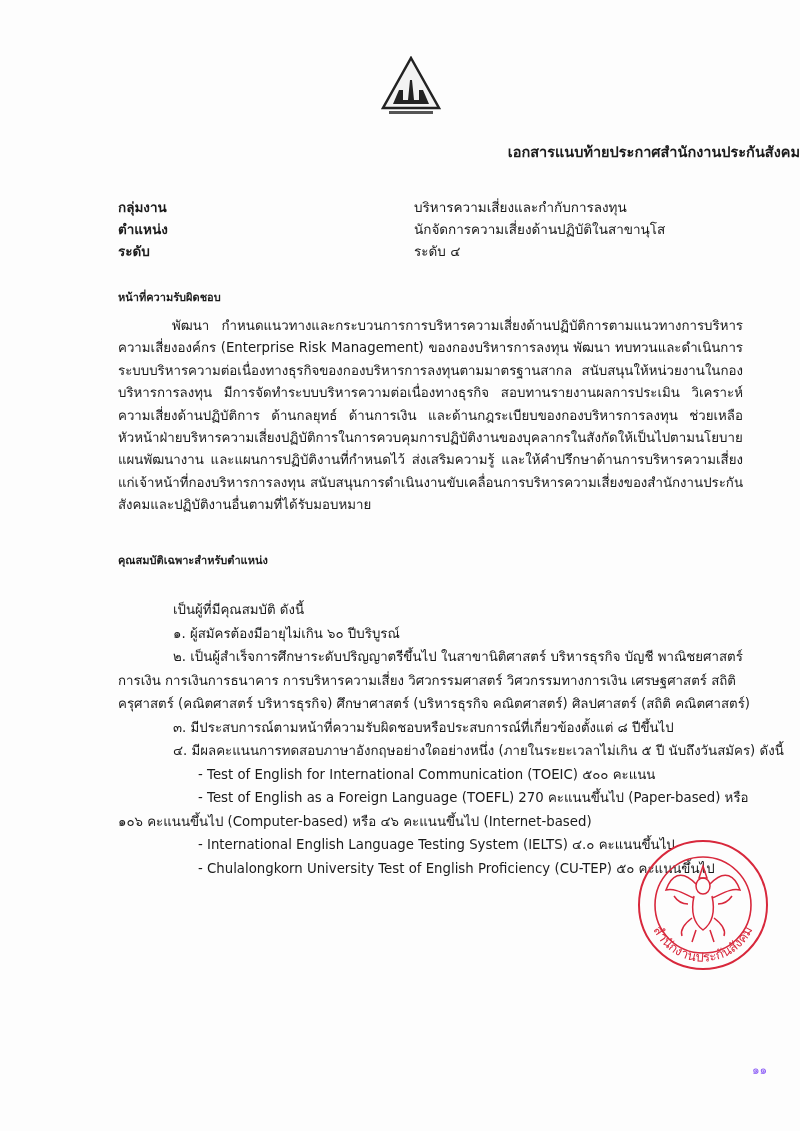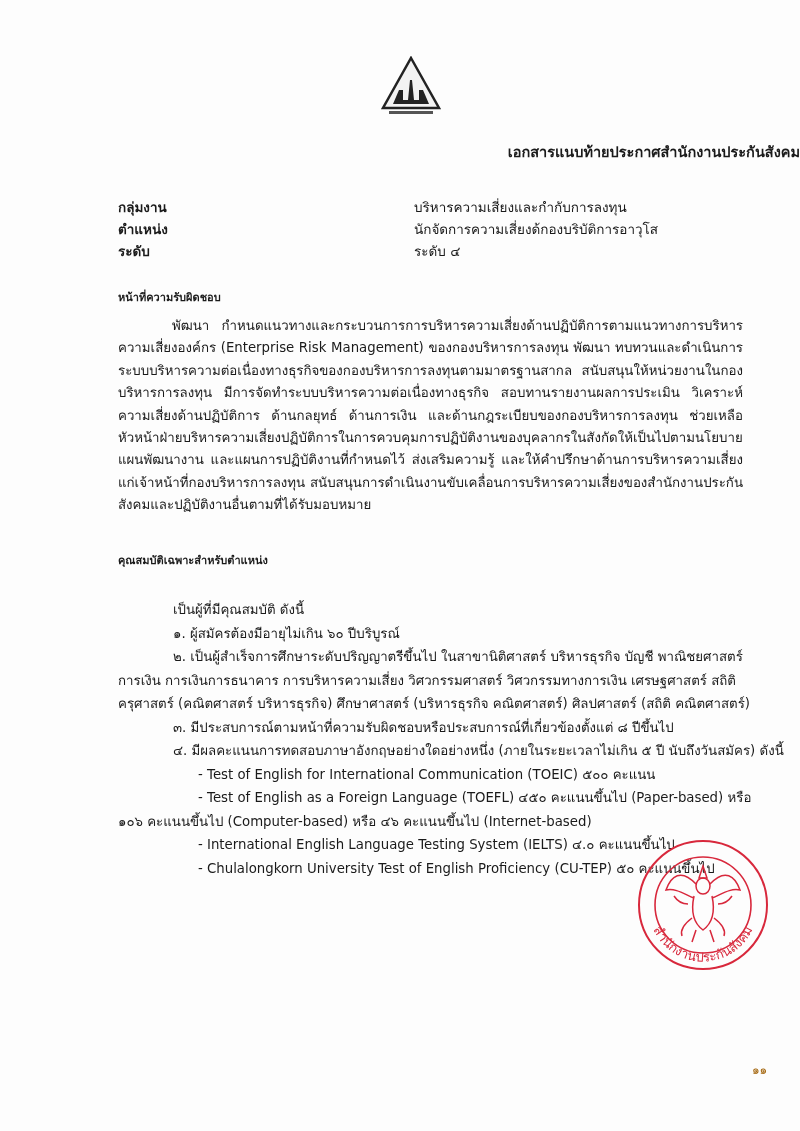--- a/index.html
+++ b/index.html
@@ -14,21 +14,21 @@
   .meta-label { position: absolute; left: 0; font-weight: bold; }
   .meta-value { position: absolute; left: 296px; }
   .section-head { position: absolute; left: 118px; font-size: 11px; font-weight: bold; }
   .para { position: absolute; left: 118px; width: 625px; font-size: 13.3px; line-height: 22.4px;
           text-align: justify; text-indent: 54px; }
   .qual { position: absolute; left: 118px; width: 625px; font-size: 13.3px; line-height: 23.5px; margin-top: 24px; }
   .qual-line { white-space: nowrap; }
   .ind1 { padding-left: 55px; }
   .ind2 { padding-left: 80px; }
   .seal { position: absolute; left: 636px; top: 838px; width: 134px; height: 134px; }
-  .page-num { position: absolute; left: 752px; top: 1060px; font-size: 12px; color: #a16207; }
+  .page-num { position: absolute; left: 752px; top: 1060px; font-size: 12px; color: #8b5cf6; }
 </style>
 </head>
 <body>
 
 <div class="page">
 
   <svg class="logo" viewBox="0 0 60 62">
     <polygon points="30,2 58,52 2,52" fill="#f2f2f2" stroke="#222" stroke-width="2.5"></polygon>
     <path d="M12,48 L18,34 L22,34 L22,44 L27,44 L29,24 L31,24 L33,44 L38,44 L38,34 L42,34 L48,48 Z" fill="#222"></path>
     <rect x="8" y="55" width="44" height="3" fill="#555"></rect>
@@ -36,21 +36,21 @@
 
   <div class="doc-title">เอกสารแนบท้ายประกาศสำนักงานประกันสังคม</div>
 
   <div class="meta">
     <div class="meta-row">
       <span class="meta-label">กลุ่มงาน</span>
       <span class="meta-value">บริหารความเสี่ยงและกำกับการลงทุน</span>
     </div>
     <div class="meta-row">
       <span class="meta-label">ตำแหน่ง</span>
-      <span class="meta-value">นักจัดการความเสี่ยงด้กองบริบัติการอาวุโส</span>
+      <span class="meta-value">นักจัดการความเสี่ยงด้านปฏิบัติในสาขานุโส</span>
     </div>
     <div class="meta-row">
       <span class="meta-label">ระดับ</span>
       <span class="meta-value">ระดับ ๔</span>
     </div>
   </div>
 
   <div class="section-head" style="top:288px;">หน้าที่ความรับผิดชอบ</div>
   <div class="para" style="top:315px;">พัฒนา กำหนดแนวทางและกระบวนการการบริหารความเสี่ยงด้านปฏิบัติการตามแนวทางการบริหารความเสี่ยงองค์กร (Enterprise Risk Management) ของกองบริหารการลงทุน พัฒนา ทบทวนและดำเนินการระบบบริหารความต่อเนื่องทางธุรกิจของกองบริหารการลงทุนตามมาตรฐานสากล สนับสนุนให้หน่วยงานในกองบริหารการลงทุน มีการจัดทำระบบบริหารความต่อเนื่องทางธุรกิจ สอบทานรายงานผลการประเมิน วิเคราะห์ความเสี่ยงด้านปฏิบัติการ ด้านกลยุทธ์ ด้านการเงิน และด้านกฎระเบียบของกองบริหารการลงทุน ช่วยเหลือหัวหน้าฝ่ายบริหารความเสี่ยงปฏิบัติการในการควบคุมการปฏิบัติงานของบุคลากรในสังกัดให้เป็นไปตามนโยบายแผนพัฒนางาน และแผนการปฏิบัติงานที่กำหนดไว้ ส่งเสริมความรู้ และให้คำปรึกษาด้านการบริหารความเสี่ยงแก่เจ้าหน้าที่กองบริหารการลงทุน สนับสนุนการดำเนินงานขับเคลื่อนการบริหารความเสี่ยงของสำนักงานประกันสังคมและปฏิบัติงานอื่นตามที่ได้รับมอบหมาย</div>
 
@@ -58,21 +58,21 @@
 
   <div class="qual" style="top:574px;">
     <div class="qual-line ind1">เป็นผู้ที่มีคุณสมบัติ ดังนี้</div>
     <div class="qual-line ind1">๑. ผู้สมัครต้องมีอายุไม่เกิน ๖๐ ปีบริบูรณ์</div>
     <div class="qual-line ind1">๒. เป็นผู้สำเร็จการศึกษาระดับปริญญาตรีขึ้นไป ในสาขานิติศาสตร์ บริหารธุรกิจ บัญชี พาณิชยศาสตร์</div>
     <div class="qual-line">การเงิน การเงินการธนาคาร การบริหารความเสี่ยง วิศวกรรมศาสตร์ วิศวกรรมทางการเงิน เศรษฐศาสตร์ สถิติ</div>
     <div class="qual-line">ครุศาสตร์ (คณิตศาสตร์ บริหารธุรกิจ) ศึกษาศาสตร์ (บริหารธุรกิจ คณิตศาสตร์) ศิลปศาสตร์ (สถิติ คณิตศาสตร์)</div>
     <div class="qual-line ind1">๓. มีประสบการณ์ตามหน้าที่ความรับผิดชอบหรือประสบการณ์ที่เกี่ยวข้องตั้งแต่ ๘ ปีขึ้นไป</div>
     <div class="qual-line ind1">๔. มีผลคะแนนการทดสอบภาษาอังกฤษอย่างใดอย่างหนึ่ง (ภายในระยะเวลาไม่เกิน ๕ ปี นับถึงวันสมัคร) ดังนี้</div>
     <div class="qual-line ind2">- Test of English for International Communication (TOEIC) ๕๐๐ คะแนน</div>
-    <div class="qual-line ind2">- Test of English as a Foreign Language (TOEFL) ๔๕๐ คะแนนขึ้นไป (Paper-based) หรือ</div>
+    <div class="qual-line ind2">- Test of English as a Foreign Language (TOEFL) 270 คะแนนขึ้นไป (Paper-based) หรือ</div>
     <div class="qual-line">๑๐๖ คะแนนขึ้นไป (Computer-based) หรือ ๔๖ คะแนนขึ้นไป (Internet-based)</div>
     <div class="qual-line ind2">- International English Language Testing System (IELTS) ๔.๐ คะแนนขึ้นไป</div>
     <div class="qual-line ind2">- Chulalongkorn University Test of English Proficiency (CU-TEP) ๕๐ คะแนนขึ้นไป</div>
   </div>
 
   <svg class="seal" viewBox="0 0 134 134">
     <circle cx="67" cy="67" r="64" fill="none" stroke="#d8283c" stroke-width="2"></circle>
     <circle cx="67" cy="67" r="48" fill="none" stroke="#d8283c" stroke-width="1.6"></circle>
     <g fill="none" stroke="#d8283c" stroke-width="1.5">
       <path d="M67,28 L63,40 L71,40 Z"></path>

